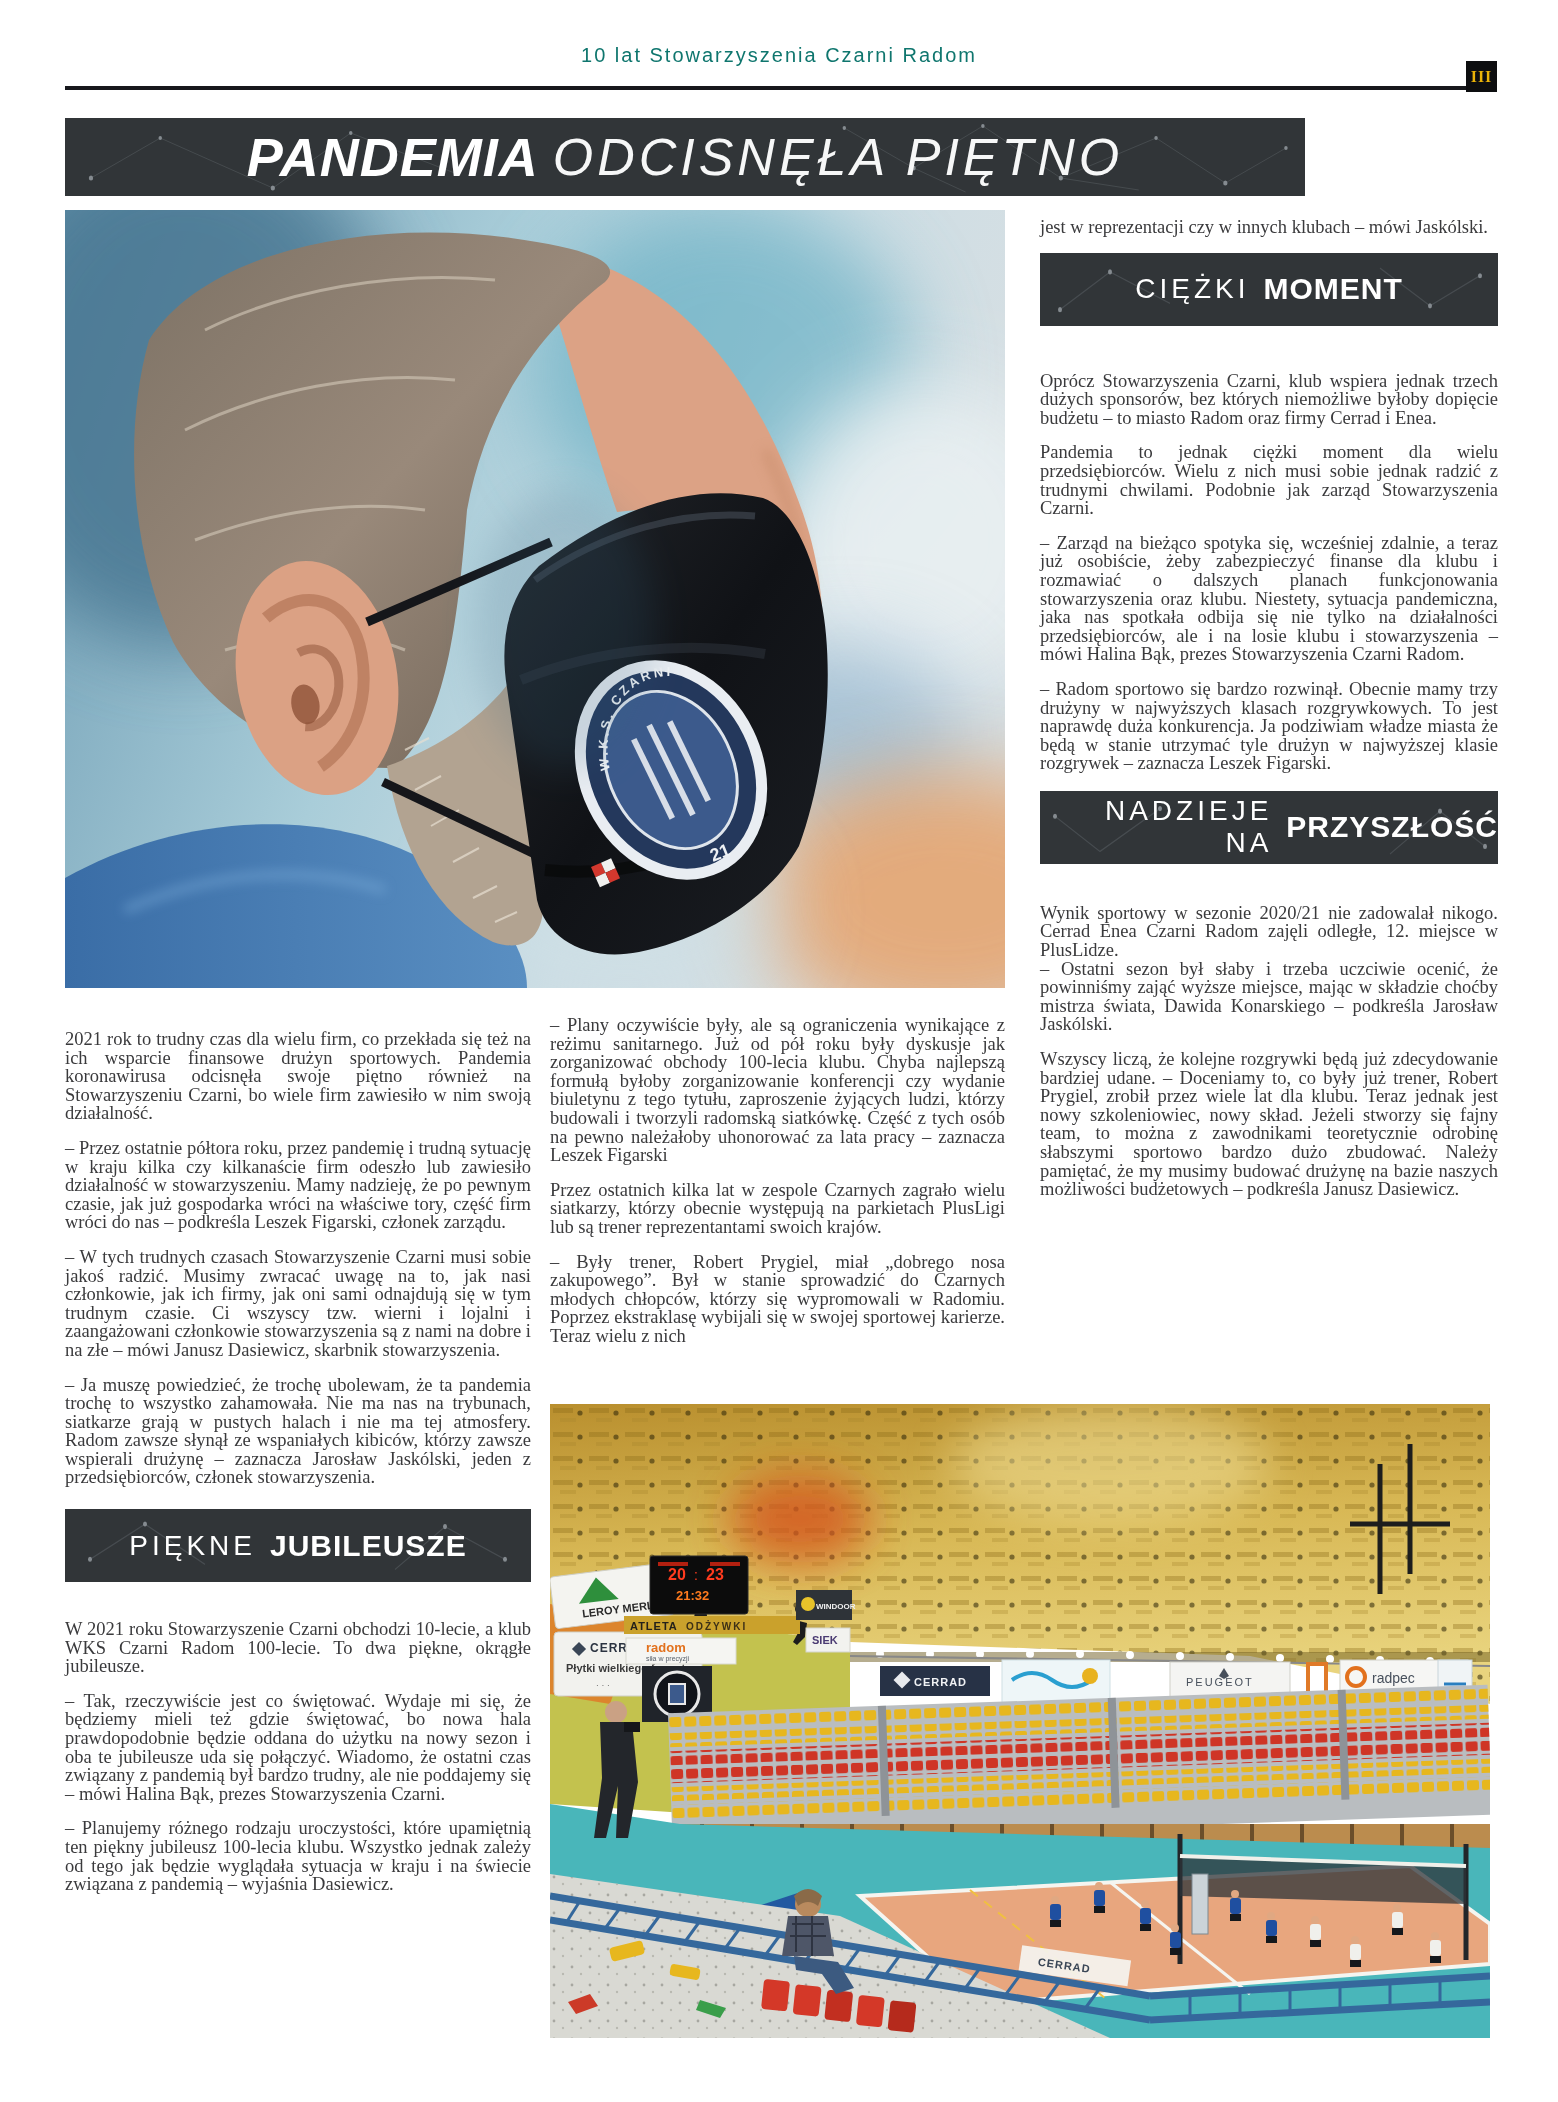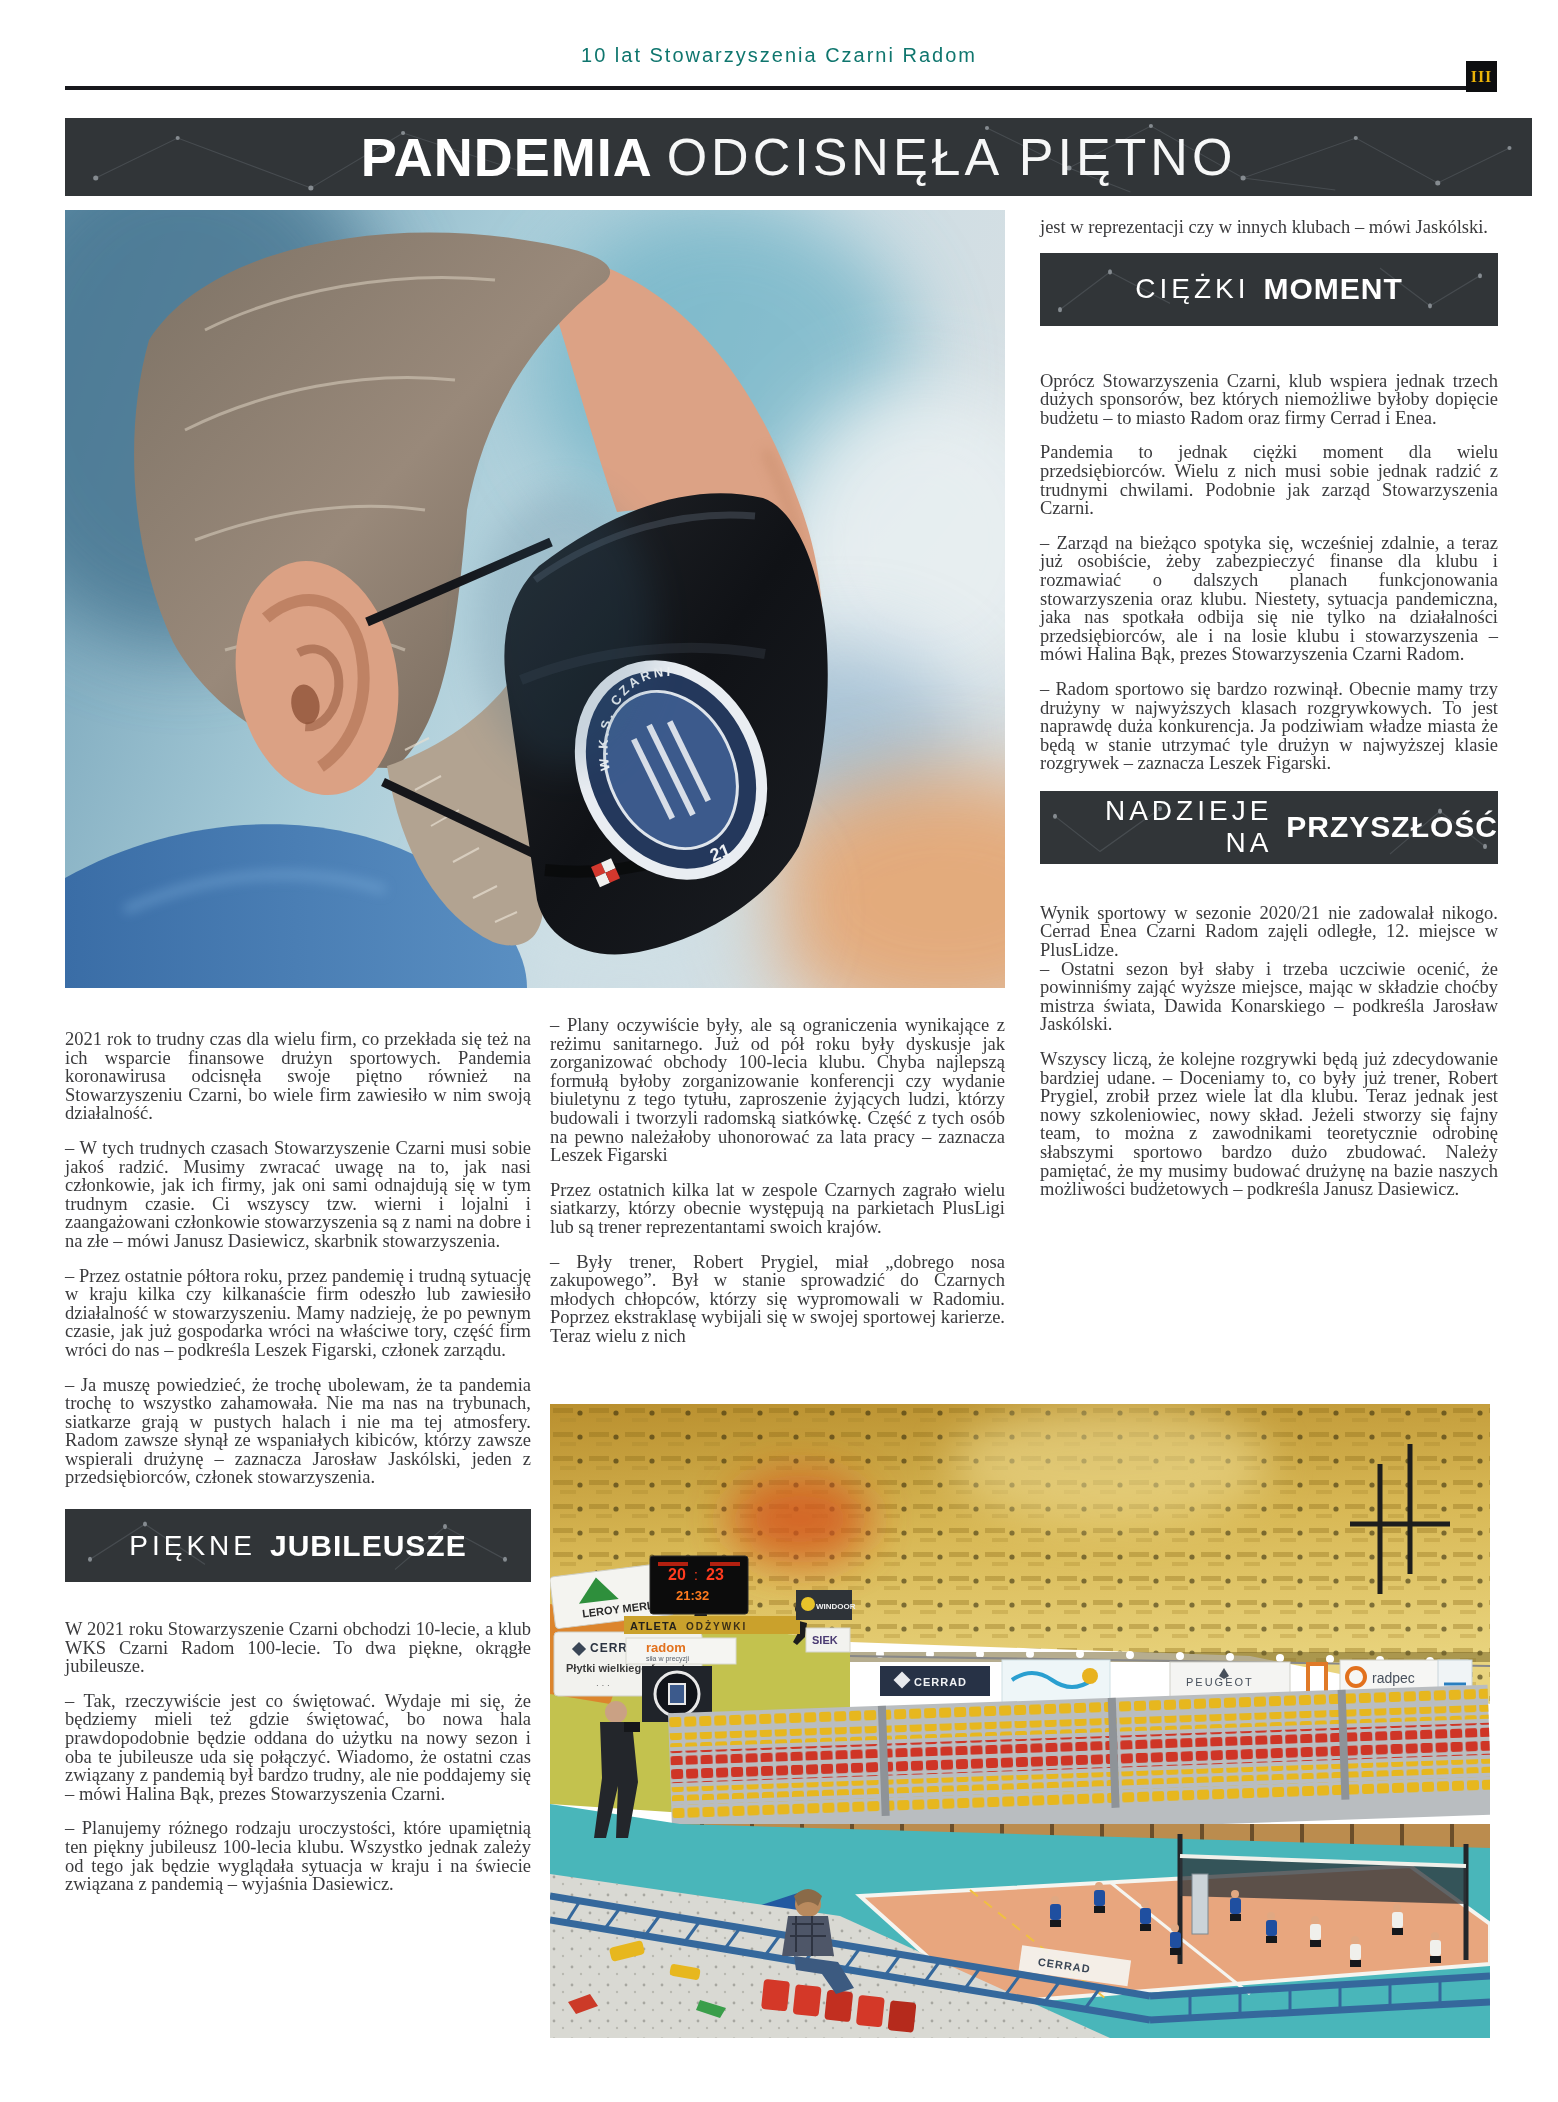--- a/index.html
+++ b/index.html
@@ -14,21 +14,21 @@
   .rule{top:86px;left:65px;width:1432px;height:4px;background:#17181c;border-bottom:2px solid #ffffff;box-shadow:0 7px 0 -5px #9a9a9a;}
   .pagenum{top:61px;left:1466px;width:31px;height:31px;background:#0d0e10;color:#eab308;
     display:flex;align-items:center;justify-content:center;font-size:16px;font-weight:bold;
     font-family:"Liberation Serif",serif;letter-spacing:1px;}
 
   
   .dark-banner{background:#313538;color:#fff;overflow:hidden;
     display:flex;align-items:center;justify-content:center;gap:14px;
     font-family:"Liberation Sans","DejaVu Sans",sans-serif;}
   .decor{position:absolute;inset:0;width:100%;height:100%;}
-  .headline-banner{top:118px;left:65px;width:1467px;height:78px;}
+  .headline-banner{top:118px;left:65px;width:1240px;height:78px;font-style:italic;}
   .hl-lead{position:relative;font-weight:800;font-size:54px;letter-spacing:1px;}
   .hl-rest{position:relative;font-weight:300;font-size:52px;letter-spacing:4px;opacity:.96;}
 
   .section-banner{position:relative;height:73px;margin:0;text-align:right;}
   .sb-light{position:relative;font-weight:300;font-size:28px;letter-spacing:4px;}
   .sb-bold{position:relative;font-weight:800;font-size:30px;letter-spacing:1px;}
 
   
   .col{position:absolute;color:#3a3a3c;}
   .col p{margin:0 0 16px 0;font-size:18.5px;line-height:18.6px;text-align:justify;
@@ -223,22 +223,22 @@
     <span class="sb-bold">PRZYSZŁOŚĆ</span>
   </div>
 
   <p class="tight">Wynik sportowy w sezonie 2020/21 nie zadowalał nikogo. Cerrad Enea Czarni Radom zajęli odległe, 12. miejsce w PlusLidze.</p>
   <p>– Ostatni sezon był słaby i trzeba uczciwie ocenić, że powinniśmy zająć wyższe miejsce, mając w składzie choćby mistrza świata, Dawida Konarskiego – podkreśla Jarosław Jaskólski.</p>
   <p>Wszyscy liczą, że kolejne rozgrywki będą już zdecydowanie bardziej udane. – Doceniamy to, co były już trener, Robert Prygiel, zrobił przez wiele lat dla klubu. Teraz jednak jest nowy szkoleniowiec, nowy skład. Jeżeli stworzy się fajny team, to można z zawodnikami teoretycznie odrobinę słabszymi sportowo bardzo dużo zbudować. Należy pamiętać, że my musimy budować drużynę na bazie naszych możliwości budżetowych – podkreśla Janusz Dasiewicz.</p>
 </div>
 
 <div class="col col-left">
   <p>2021 rok to trudny czas dla wielu firm, co przekłada się też na ich wsparcie finansowe drużyn sportowych. Pandemia koronawirusa odcisnęła swoje piętno również na Stowarzyszeniu Czarni, bo wiele firm zawiesiło w nim swoją działalność.</p>
+  <p>– Przez ostatnie półtora roku, przez pandemię i trudną sytuację w kraju kilka czy kilkanaście firm odeszło lub zawiesiło działalność w stowarzyszeniu. Mamy nadzieję, że po pewnym czasie, jak już gospodarka wróci na właściwe tory, część firm wróci do nas – podkreśla Leszek Figarski, członek zarządu.</p>
   <p>– W tych trudnych czasach Stowarzyszenie Czarni musi sobie jakoś radzić. Musimy zwracać uwagę na to, jak nasi członkowie, jak ich firmy, jak oni sami odnajdują się w tym trudnym czasie. Ci wszyscy tzw. wierni i lojalni i zaangażowani członkowie stowarzyszenia są z nami na dobre i na złe – mówi Janusz Dasiewicz, skarbnik stowarzyszenia.</p>
-  <p>– Przez ostatnie półtora roku, przez pandemię i trudną sytuację w kraju kilka czy kilkanaście firm odeszło lub zawiesiło działalność w stowarzyszeniu. Mamy nadzieję, że po pewnym czasie, jak już gospodarka wróci na właściwe tory, część firm wróci do nas – podkreśla Leszek Figarski, członek zarządu.</p>
   <p>– Ja muszę powiedzieć, że trochę ubolewam, że ta pandemia trochę to wszystko zahamowała. Nie ma nas na trybunach, siatkarze grają w pustych halach i nie ma tej atmosfery. Radom zawsze słynął ze wspaniałych kibiców, którzy zawsze wspierali drużynę – zaznacza Jarosław Jaskólski, jeden z przedsiębiorców, członek stowarzyszenia.</p>
 
   <div class="dark-banner section-banner">
     <svg class="decor" viewBox="0 0 466 58" preserveAspectRatio="none">
       <path d="M25,40 L80,12 L140,44 M330,48 L380,14 L440,40" stroke="#474c50" fill="none"></path>
       <g fill="#858b90">
           <circle cx="25" cy="40" r="2"></circle>
           <circle cx="80" cy="12" r="2"></circle>
           <circle cx="380" cy="14" r="2"></circle>
           <circle cx="440" cy="40" r="2"></circle>

